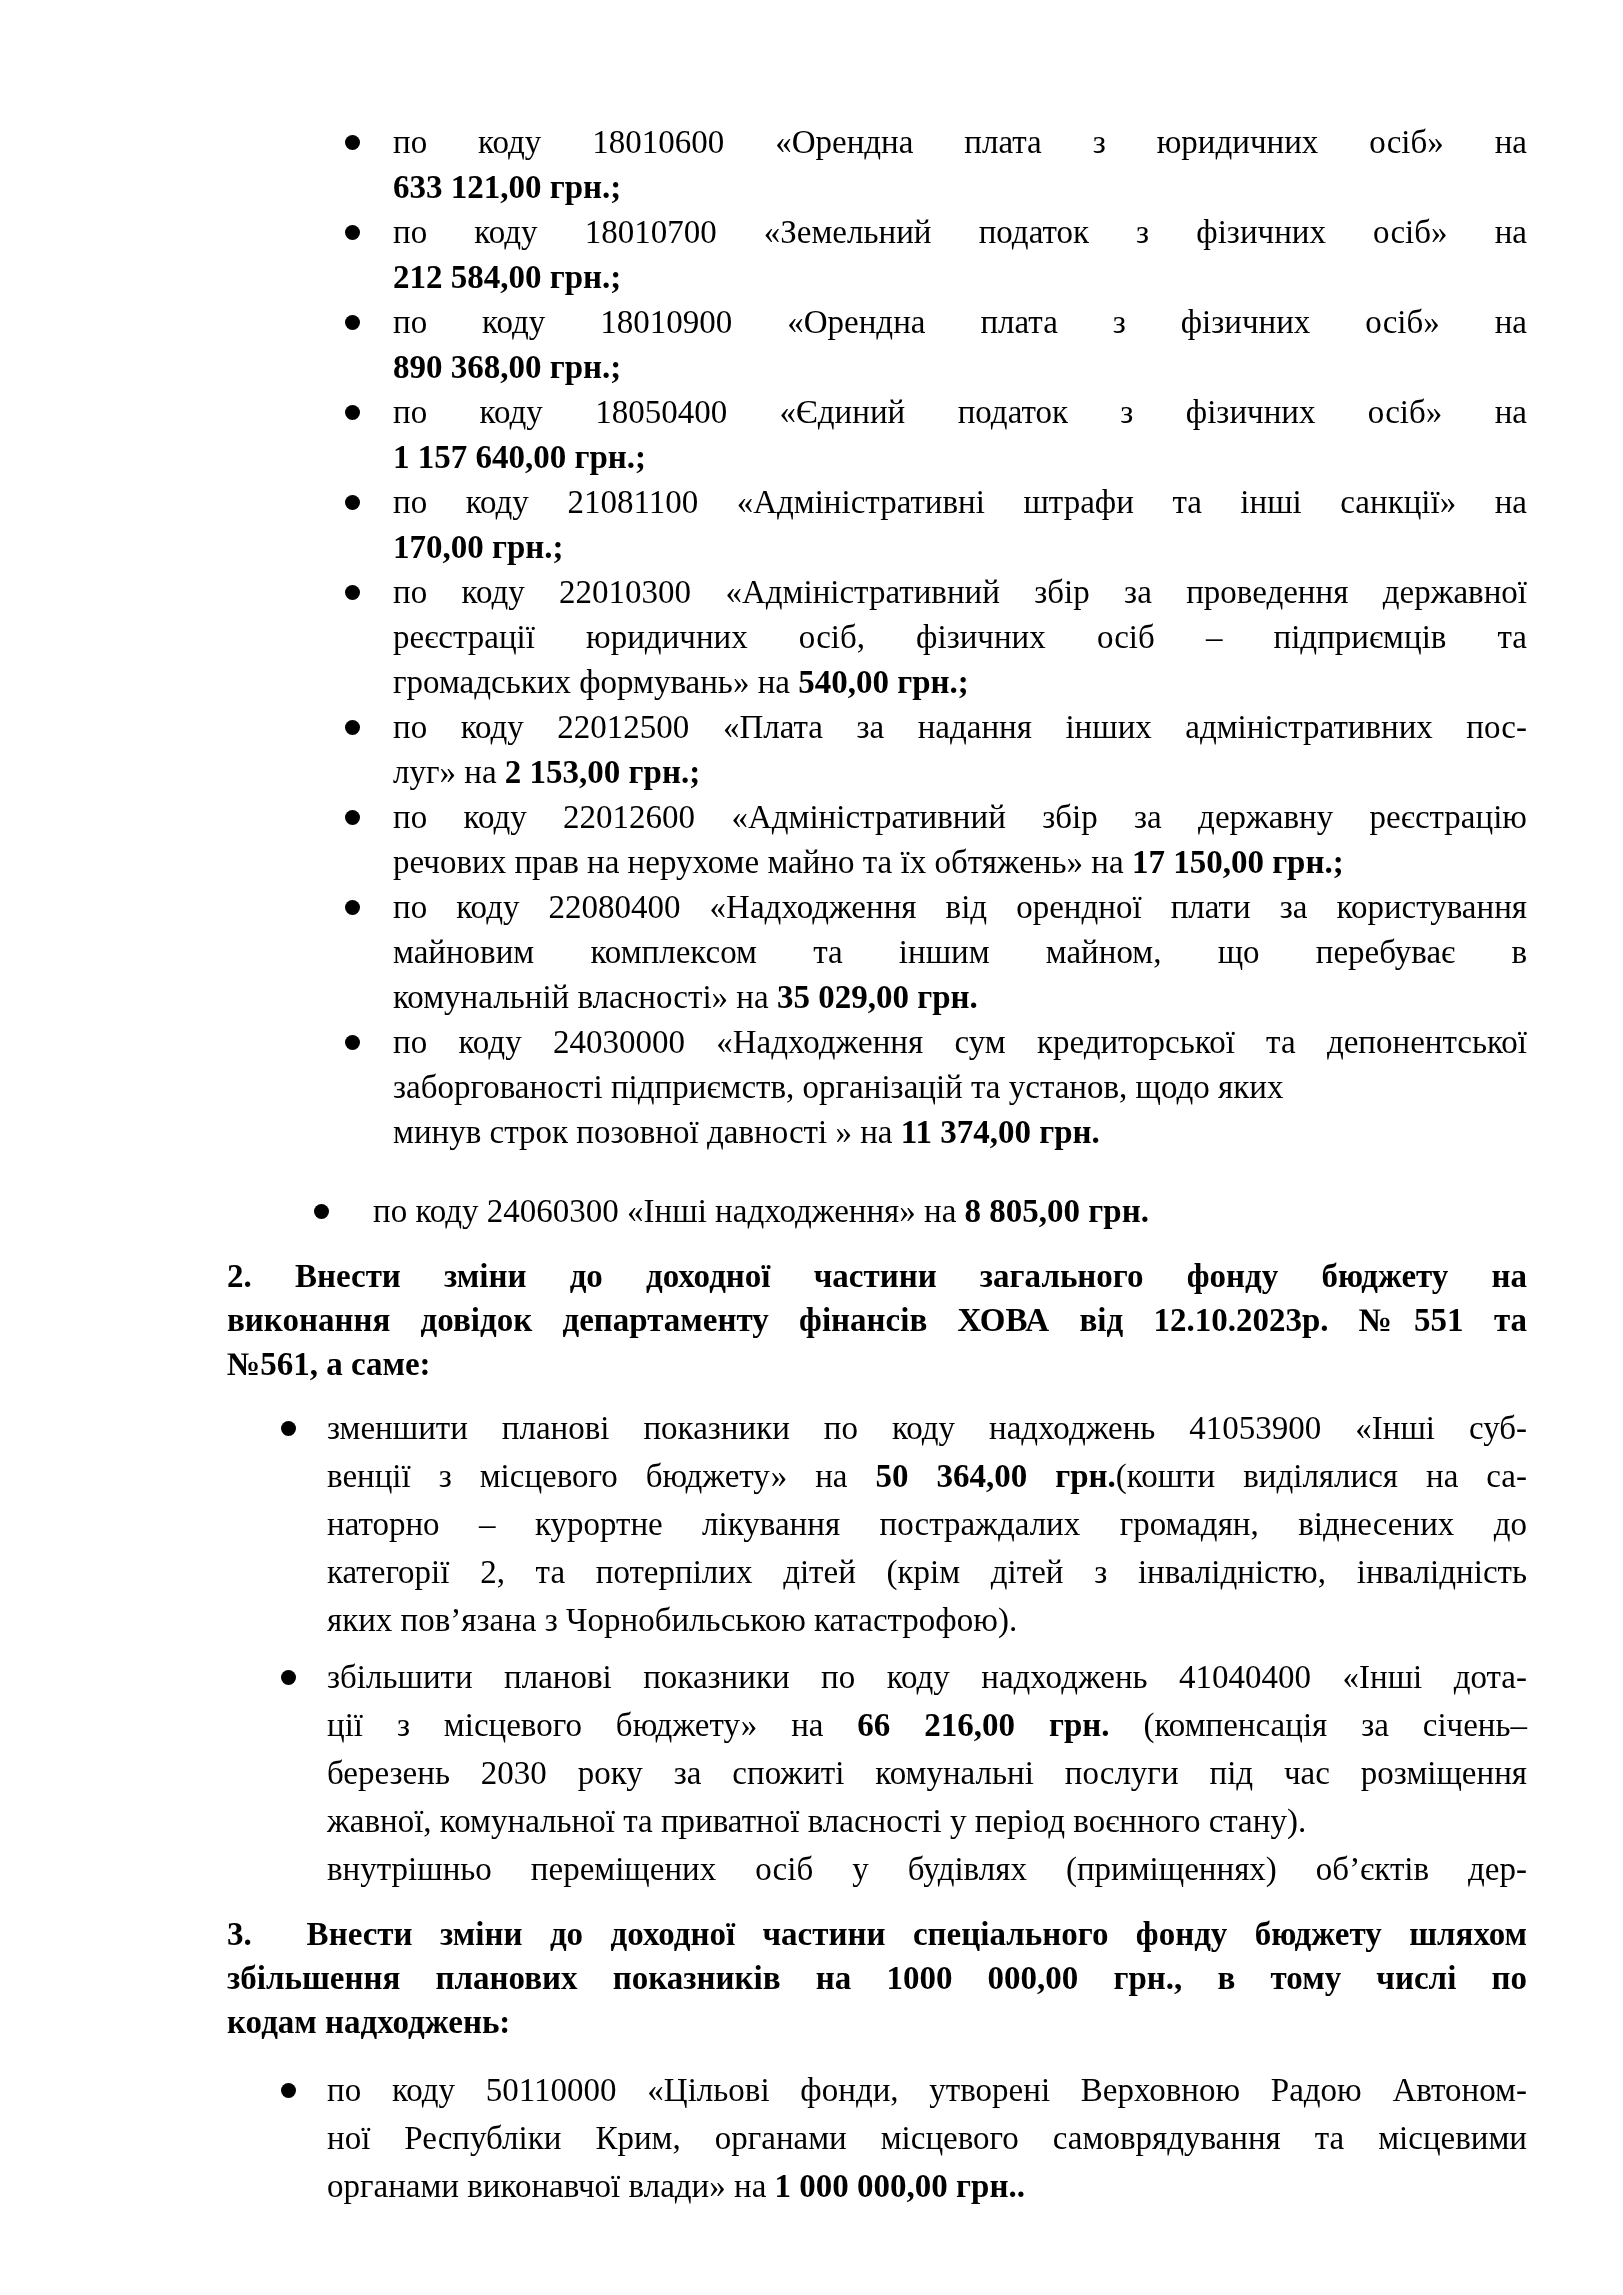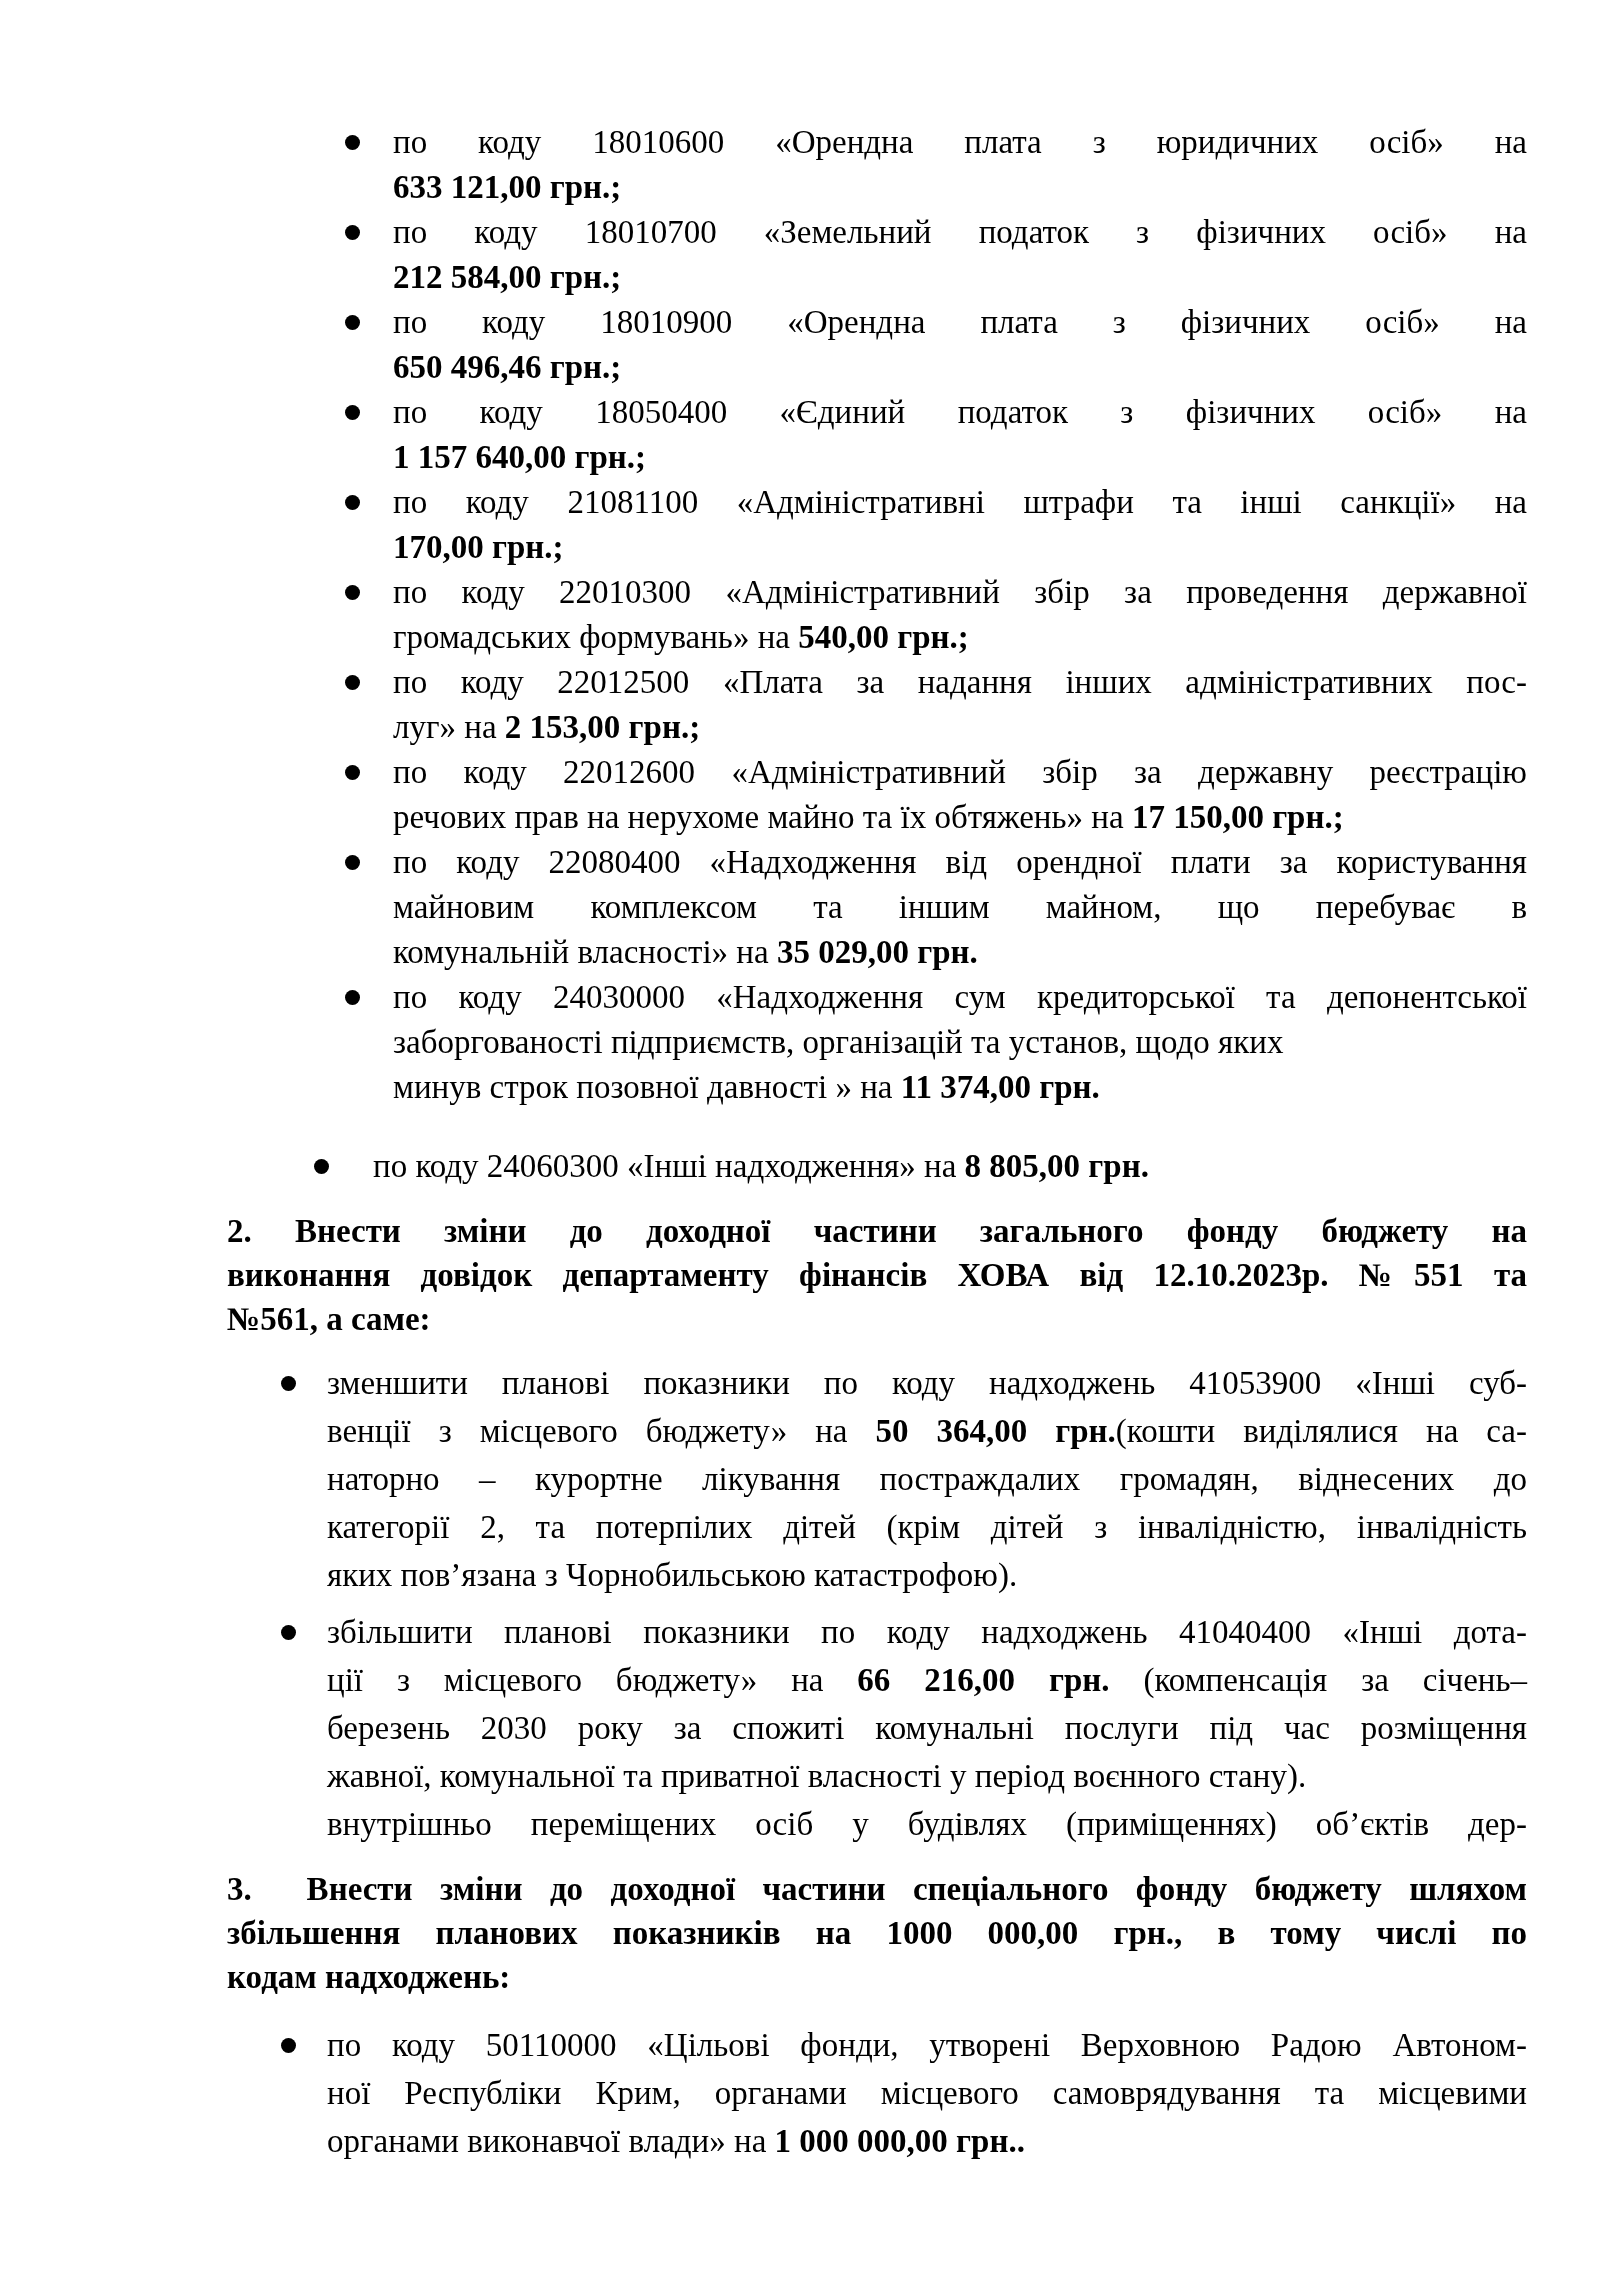--- a/index.html
+++ b/index.html
@@ -78,35 +78,36 @@
         <div class="line"><b>633 121,00 грн.;</b></div>
       </div>
       <div class="item">
         <span class="dot" style="background: rgb(0, 0, 0);"></span>
         <div class="line j"><span>по коду 18010700 «Земельний податок з фізичних осіб» на</span></div>
         <div class="line"><b>212 584,00 грн.;</b></div>
       </div>
       <div class="item">
         <span class="dot" style="background: rgb(0, 0, 0);"></span>
         <div class="line j"><span>по коду 18010900 «Орендна плата з фізичних осіб» на</span></div>
-        <div class="line"><b>650 496,46 грн.;</b></div>
+        <div class="line"><b>890 368,00 грн.;</b></div>
       </div>
       <div class="item">
         <span class="dot" style="background: rgb(0, 0, 0);"></span>
         <div class="line j"><span>по коду 18050400 «Єдиний податок з фізичних осіб» на</span></div>
         <div class="line"><b>1 157 640,00 грн.;</b></div>
       </div>
       <div class="item">
         <span class="dot" style="background: rgb(0, 0, 0);"></span>
         <div class="line j"><span>по коду 21081100 «Адміністративні штрафи та інші санкції» на</span></div>
         <div class="line"><b>170,00 грн.;</b></div>
       </div>
       <div class="item">
         <span class="dot" style="background: rgb(0, 0, 0);"></span>
         <div class="line j"><span>по коду 22010300 «Адміністративний збір за проведення державної</span></div>
+        <div class="line j"><span>реєстрації юридичних осіб, фізичних осіб – підприємців та</span></div>
         <div class="line"><span>громадських формувань» на </span><b>540,00 грн.;</b></div>
       </div>
       <div class="item">
         <span class="dot" style="background: rgb(0, 0, 0);"></span>
         <div class="line j"><span>по коду 22012500 «Плата за надання інших адміністративних пос-</span></div>
         <div class="line"><span>луг» на </span><b>2 153,00 грн.;</b></div>
       </div>
       <div class="item">
         <span class="dot" style="background: rgb(0, 0, 0);"></span>
         <div class="line j"><span>по коду 22012600 «Адміністративний збір за державну реєстрацію</span></div>

